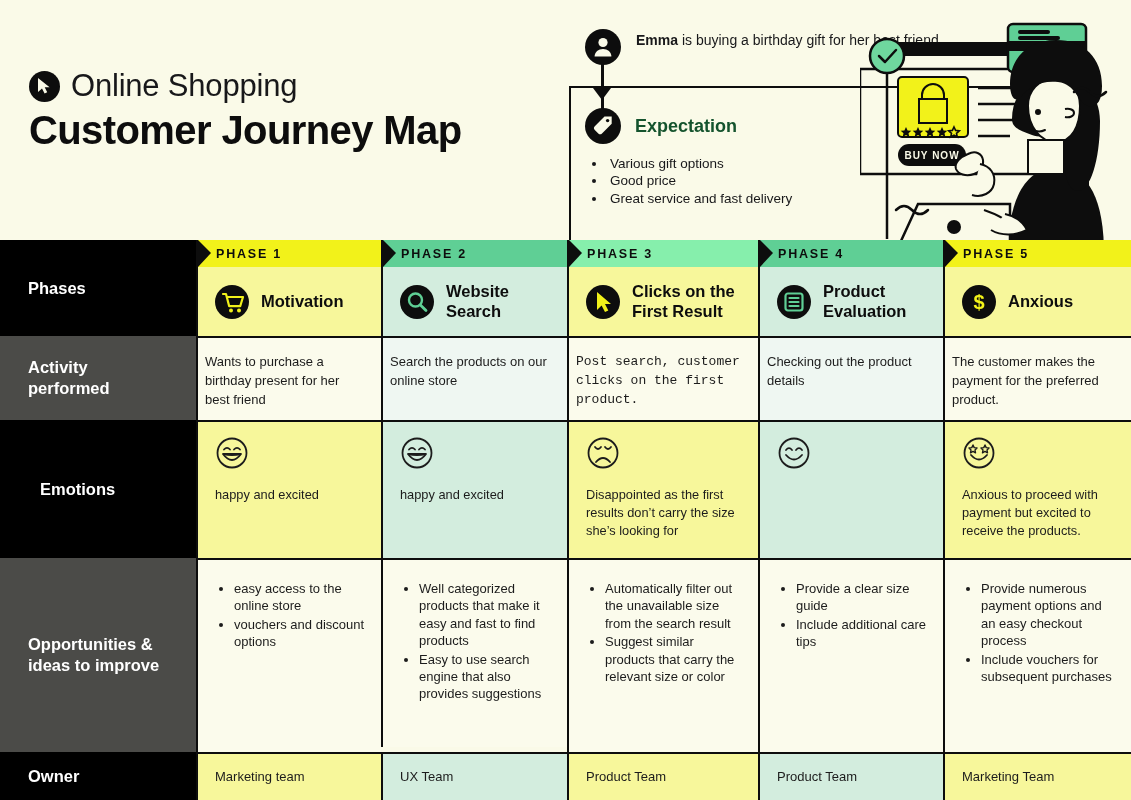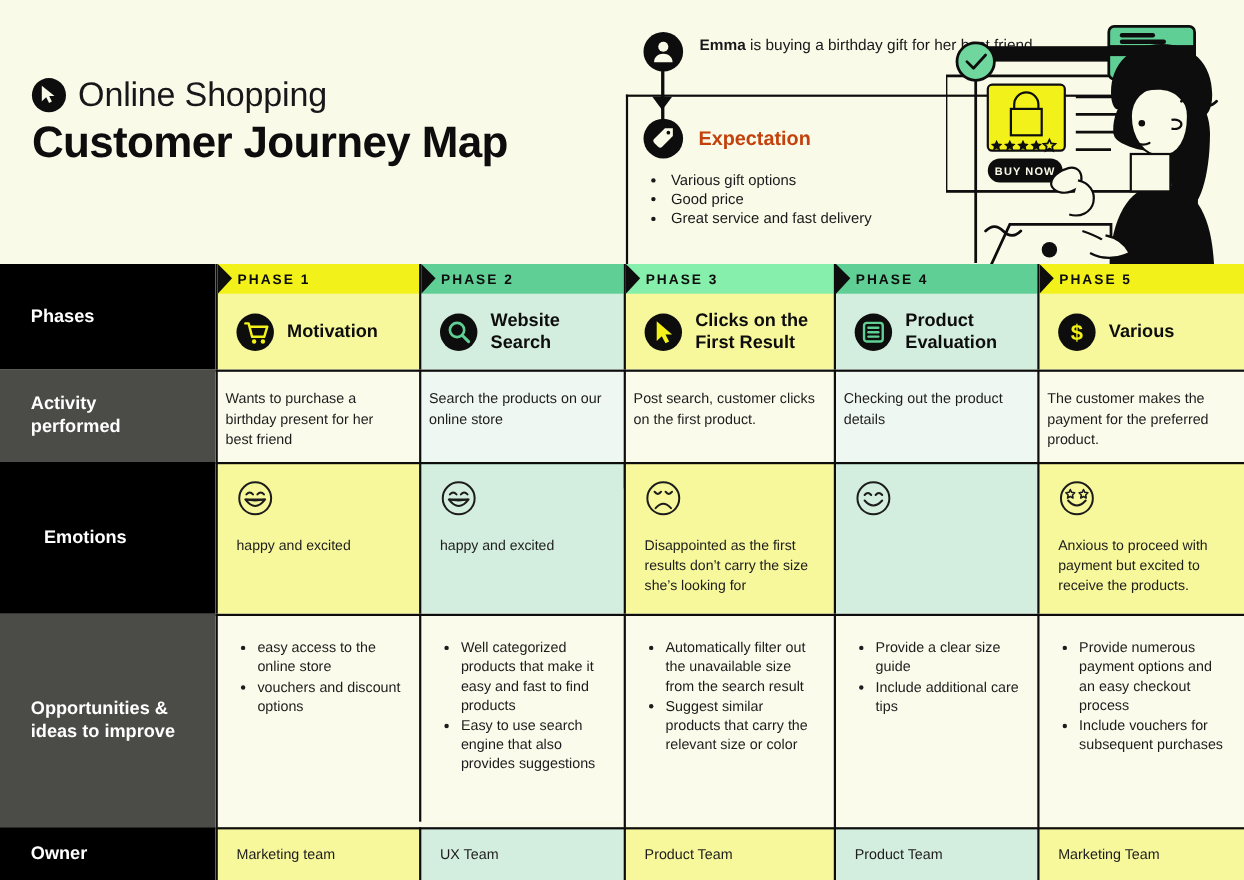--- a/index.html
+++ b/index.html
@@ -39,21 +39,21 @@
   .persona-text b { font-weight: bold; }
   .stem {
     position: absolute; left: 601px; top: 62px; width: 3px; height: 50px; background: #0D0D0D;
   }
   .stem-arrow {
     position: absolute; left: 593px; top: 88px; width: 0; height: 0;
     border-left: 9px solid transparent; border-right: 9px solid transparent;
     border-top: 12px solid #0D0D0D;
   }
   .expect-head { position: absolute; left: 585px; top: 108px; display: flex; align-items: center; gap: 14px; }
-  .expect-title { font-size: 18px; font-weight: bold; color: #c2410c; }
+  .expect-title { font-size: 18px; font-weight: bold; color: #14532d; }
   .expect-list { position: absolute; left: 590px; top: 155px; font-size: 13.5px; line-height: 1.28; color: #18181A; }
   .expect-list li { margin-left: 17px; padding-left: 3px; }
 
   
   .illo { position: absolute; left: 860px; top: 14px; width: 271px; height: 240px; }
 
   
   .grid { position: absolute; left: 0; top: 240px; width: 1131px; height: 560px; }
   .rowlabel {
     position: absolute; left: 0; width: 196px; color: #FFFFFF;
@@ -300,21 +300,21 @@
             </div>
             <div class="phase-body">
               <span style="width:34px;height:34px;border-radius:50%;background:#0D0D0D;flex:none;display:flex;align-items:center;justify-content:center">
                 <svg width="34" height="34" viewBox="0 0 34 34">
                   <path d="M11 7 L11 25 L15.6 20.6 L19 27 L22.3 25.4 L19 19 L25 19 Z" fill="#F2F21A"></path>
                 </svg>
               </span>
               <span class="phase-name">Clicks on the First Result</span>
             </div>
           </div>
-          <div class="cell acti-cell" style="top: 96px; height: 108px; background: rgb(251, 251, 236);">Post search, customer clicks on the first product.</div>
+          <div class="cell acti-cell" style="top: 96px; height: 108px; background: rgb(251, 251, 236); font-family: Liberation Mono, monospace;">Post search, customer clicks on the first product.</div>
           <div class="cell emo-cell" style="top: 180px; height: 138px; background: rgb(247, 247, 155);"><span><svg width="34" height="34" viewBox="0 0 34 34">
                 <circle cx="17" cy="17" r="14.5" fill="none" stroke="#1C1C1C" stroke-width="1.8"></circle>
                 <path d="M9 11 q3 4 6 0" fill="none" stroke="#1C1C1C" stroke-width="1.8" stroke-linecap="round"></path>
                 <path d="M19 11 q3 4 6 0" fill="none" stroke="#1C1C1C" stroke-width="1.8" stroke-linecap="round"></path>
                 <path d="M10 26 q7-8 14 0" fill="none" stroke="#1C1C1C" stroke-width="1.8" stroke-linecap="round"></path>
               </svg></span><div class="emo-caption">Disappointed as the first results don’t carry the size she’s looking for</div></div>
           <div class="cell opp-cell" style="top: 318px; height: 194px; background: rgb(251, 251, 236);">
             <ul>
               <li>Automatically filter out the unavailable size from the search result</li>
               <li>Suggest similar products that carry the relevant size or color</li>
@@ -360,21 +360,21 @@
             <div class="phasebar" style="background:#F2F21A">
               <span class="notch"></span>
               <span class="phase-num">PHASE 5</span>
             </div>
             <div class="phase-body">
               <span style="width:34px;height:34px;border-radius:50%;background:#0D0D0D;flex:none;display:flex;align-items:center;justify-content:center">
                 <svg width="34" height="34" viewBox="0 0 34 34">
                   <text x="17" y="24" font-family="Liberation Sans, sans-serif" font-size="20" font-weight="bold" fill="#F2F21A" text-anchor="middle">$</text>
                 </svg>
               </span>
-              <span class="phase-name">Various</span>
+              <span class="phase-name">Anxious</span>
             </div>
           </div>
           <div class="cell acti-cell" style="top: 96px; height: 84px; background: rgb(251, 251, 236);">The customer makes the payment for the preferred product.</div>
           <div class="cell emo-cell" style="top: 180px; height: 138px; background: rgb(247, 247, 155);"><span><svg width="34" height="34" viewBox="0 0 34 34">
                 <circle cx="17" cy="17" r="14.5" fill="none" stroke="#1C1C1C" stroke-width="1.8"></circle>
                 <polygon points="11,9 12.2,11.6 15,12 13,14 13.5,16.8 11,15.4 8.5,16.8 9,14 7,12 9.8,11.6" fill="none" stroke="#1C1C1C" stroke-width="1.4" stroke-linejoin="round"></polygon>
                 <polygon points="23,9 24.2,11.6 27,12 25,14 25.5,16.8 23,15.4 20.5,16.8 21,14 19,12 21.8,11.6" fill="none" stroke="#1C1C1C" stroke-width="1.4" stroke-linejoin="round"></polygon>
                 <path d="M9 19 q8 9 16 0" fill="none" stroke="#1C1C1C" stroke-width="1.8" stroke-linecap="round"></path>
               </svg></span><div class="emo-caption">Anxious to proceed with payment but excited to receive the products.</div></div>
           <div class="cell opp-cell" style="top: 318px; height: 194px; background: rgb(251, 251, 236);">

